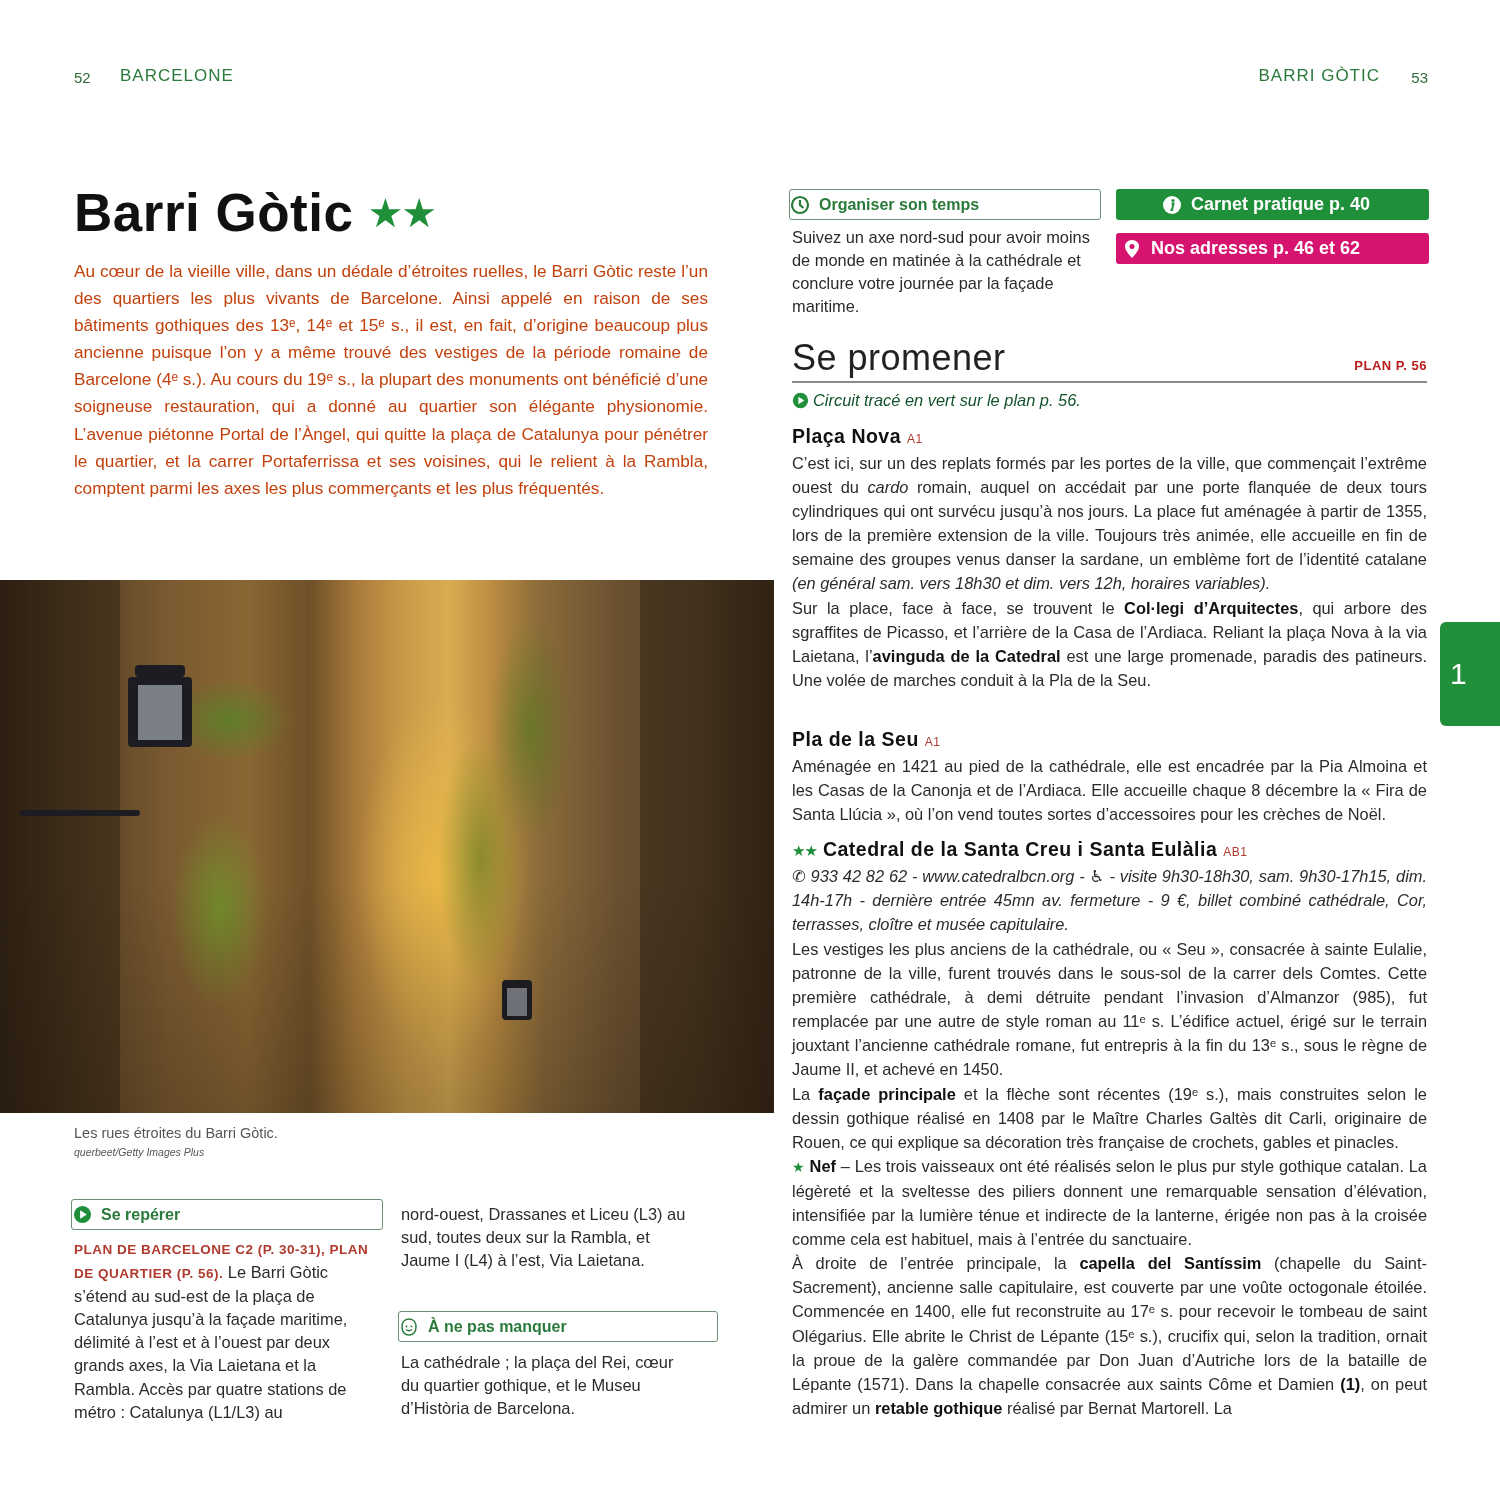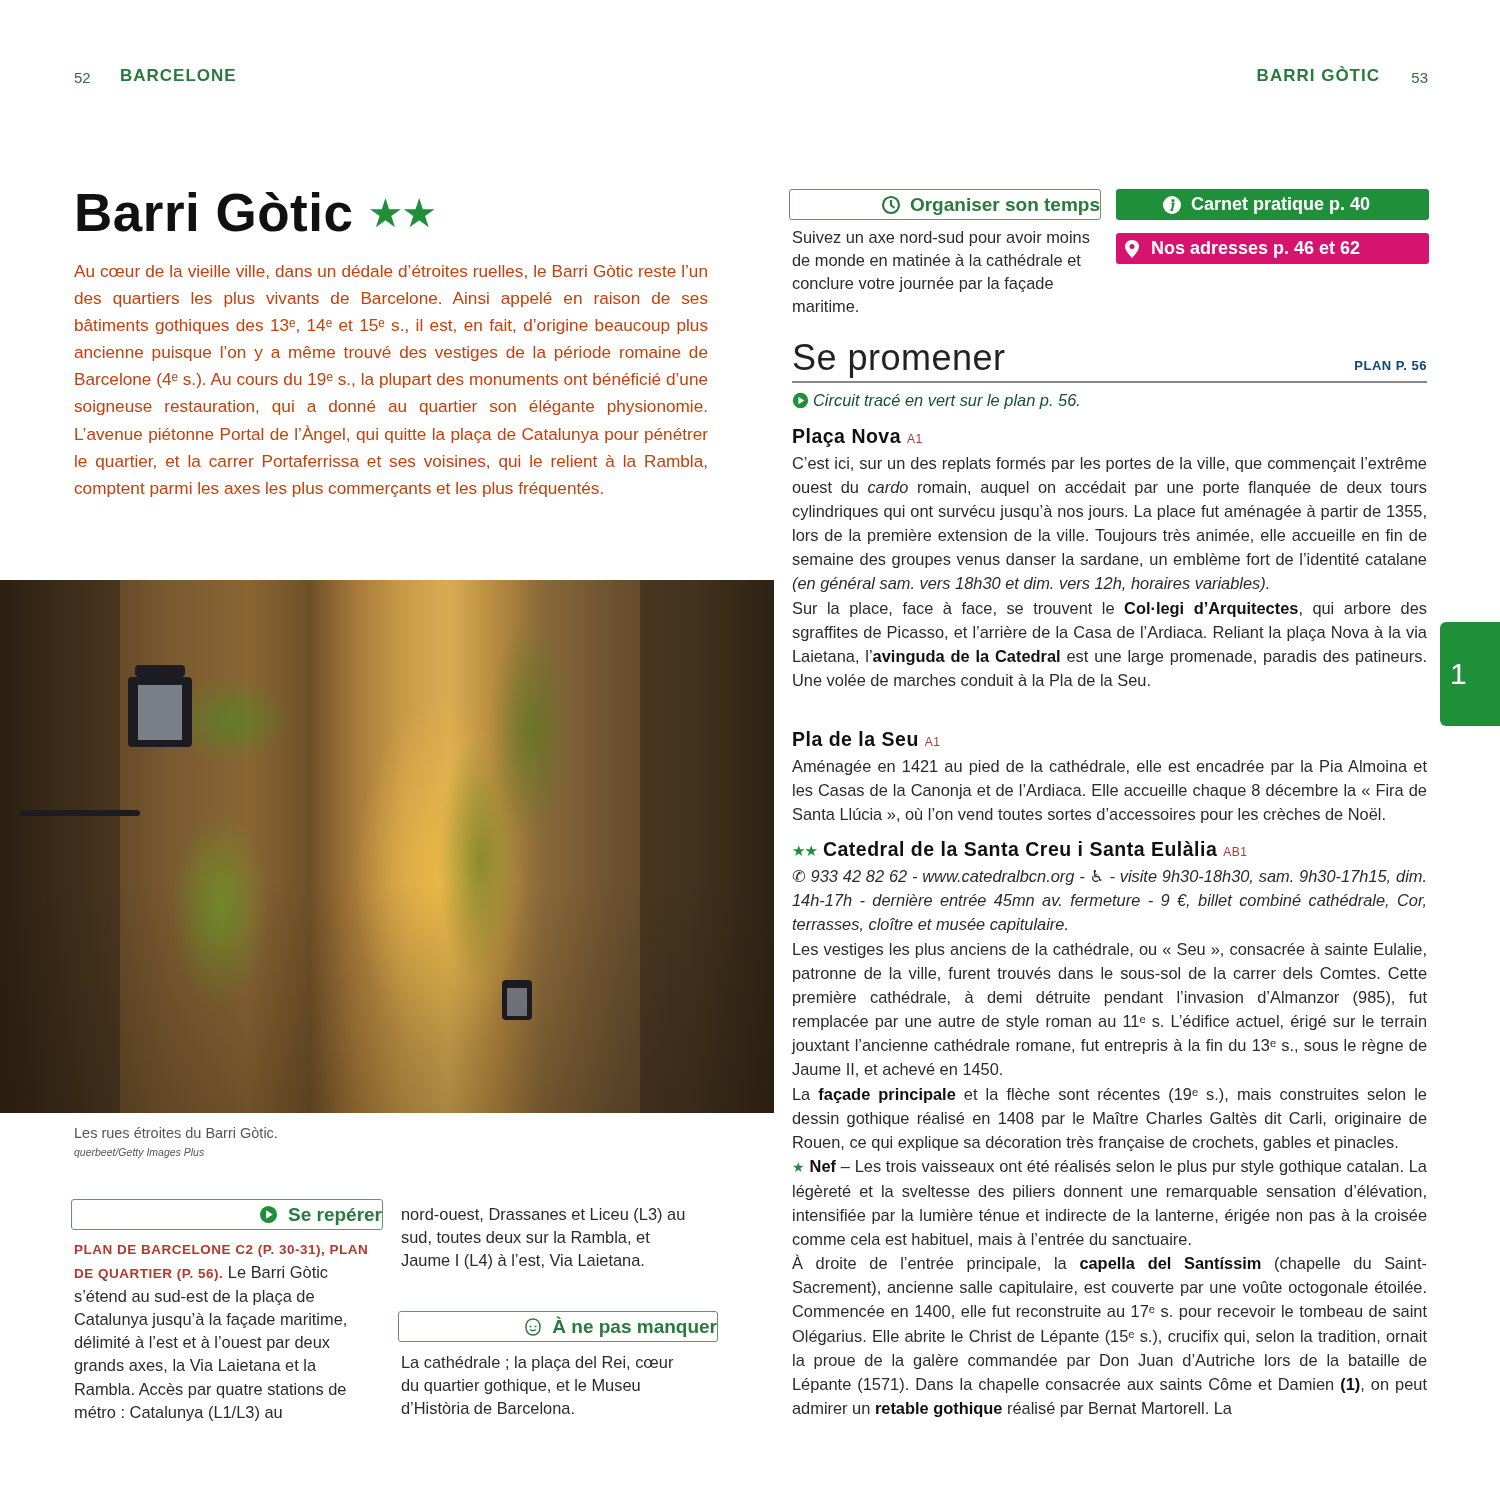--- a/index.html
+++ b/index.html
@@ -1,19 +1,19 @@
 <!DOCTYPE html>
 <html><head>
 <meta charset="utf-8">
 <style>
   * { box-sizing: border-box; margin: 0; padding: 0; }
   html, body { width: 1500px; height: 1500px; background: #ffffff; overflow: hidden; }
   body { position: relative; font-family: "Liberation Sans", "DejaVu Sans", sans-serif; color: #1a1a1a; }
 
-  .running-head { position: absolute; top: 66px; font-size: 17px; font-weight: bold; letter-spacing: 1px; color: #2a7a3b; }
+  .running-head { position: absolute; top: 66px; font-size: 17px; font-weight: normal; letter-spacing: 1px; color: #2a7a3b; }
   .page-num { position: absolute; top: 69px; font-size: 15px; color: #2f6d3a; }
   #pn-left { left: 74px; }
   #rh-left { left: 120px; }
   #rh-right { right: 120px; }
   #pn-right { right: 72px; }
 
   .title { position: absolute; left: 74px; top: 182px; font-size: 53px; font-weight: bold; color: #111; letter-spacing: 0.5px; }
   .title .stars { color: #1f8f3a; font-size: 40px; margin-left: 14px; vertical-align: 4px; letter-spacing: -2px; }
 
   .intro { position: absolute; left: 74px; top: 258px; width: 634px; font-size: 17.2px; line-height: 27.1px; color: #c2410c; text-align: justify; }
@@ -27,31 +27,31 @@
       radial-gradient(ellipse 120px 260px at 440px 300px, rgba(235,185,70,0.9), rgba(235,185,70,0) 70%),
       linear-gradient(90deg, #3a2a18 0%, #5c4426 12%, #7a5a30 22%, #8a6634 32%, #6e5028 40%, #a87a3a 46%, #c89a48 52%, #d9ac52 58%, #b88a40 64%, #8a6a3a 70%, #6a5030 80%, #5a4428 90%, #3e2e1a 100%);
   }
   .photo .lamp { position: absolute; background: #1c1c22; border-radius: 4px; }
   .photo .lamp-glass { position: absolute; background: rgba(200,210,220,0.55); }
   .photo .shade { position: absolute; background: rgba(20,14,8,0.35); }
 
   .caption { position: absolute; left: 74px; top: 1125px; font-size: 14.5px; color: #555; }
   .credit { position: absolute; left: 74px; top: 1146px; font-size: 10.5px; font-style: italic; color: #555; }
 
-  .boxhead { position: absolute; border: 1.5px solid #6a8f72; border-radius: 3px; height: 31px; display: flex; align-items: center; color: #2a7a3b; font-weight: bold; font-size: 19px; justify-content: flex-end; }
+  .boxhead { position: absolute; border: 1.5px solid #6a8f72; border-radius: 3px; height: 31px; display: flex; align-items: center; color: #2a7a3b; font-weight: bold; font-size: 16px; }
   .boxhead .ico { width: 20px; height: 20px; margin-right: 9px; display: inline-flex; align-items: center; justify-content: center; }
 
   .col-text { position: absolute; font-size: 16.4px; line-height: 23.1px; color: #2b2b2b; }
   .ref-red { color: #b03a2e; font-weight: bold; font-size: 13.5px; letter-spacing: 0.5px; }
 
   .pill { position: absolute; height: 31px; border-radius: 3px; display: flex; align-items: center; padding-left: 6px; color: #fff; font-weight: bold; font-size: 18px; }
   .pill .ico { width: 20px; height: 20px; margin-right: 9px; display: inline-flex; align-items: center; justify-content: center; }
 
   .section-title { position: absolute; left: 792px; top: 337px; font-size: 36px; font-weight: normal; color: #222; letter-spacing: 0.5px; }
-  .section-ref { position: absolute; right: 73px; top: 358px; font-size: 13px; color: #0c4a6e; font-weight: bold; letter-spacing: 0.5px; }
+  .section-ref { position: absolute; right: 73px; top: 358px; font-size: 13px; color: #b91c1c; font-weight: bold; letter-spacing: 0.5px; }
   .section-rule { position: absolute; left: 792px; top: 381px; width: 635px; height: 2px; background: #8a8a8a; }
 
   .circuit { position: absolute; left: 792px; top: 391px; font-size: 16.4px; font-style: italic; color: #14532d; display: flex; align-items: center; }
   .circuit .ico { width: 17px; height: 17px; margin-right: 4px; }
 
   .rcol { position: absolute; left: 792px; width: 635px; font-size: 16.4px; line-height: 24.1px; color: #2b2b2b; text-align: justify; }
   .rcol b { color: #111; }
   .entry-title { position: absolute; left: 792px; font-size: 19.5px; font-weight: bold; color: #111; letter-spacing: 0.5px; }
   .entry-title .grid { color: #b03a2e; font-size: 12px; font-weight: normal; letter-spacing: 0.5px; }
   .entry-title .stars { color: #1f8f3a; font-size: 15px; letter-spacing: -1px; margin-right: 6px; }

